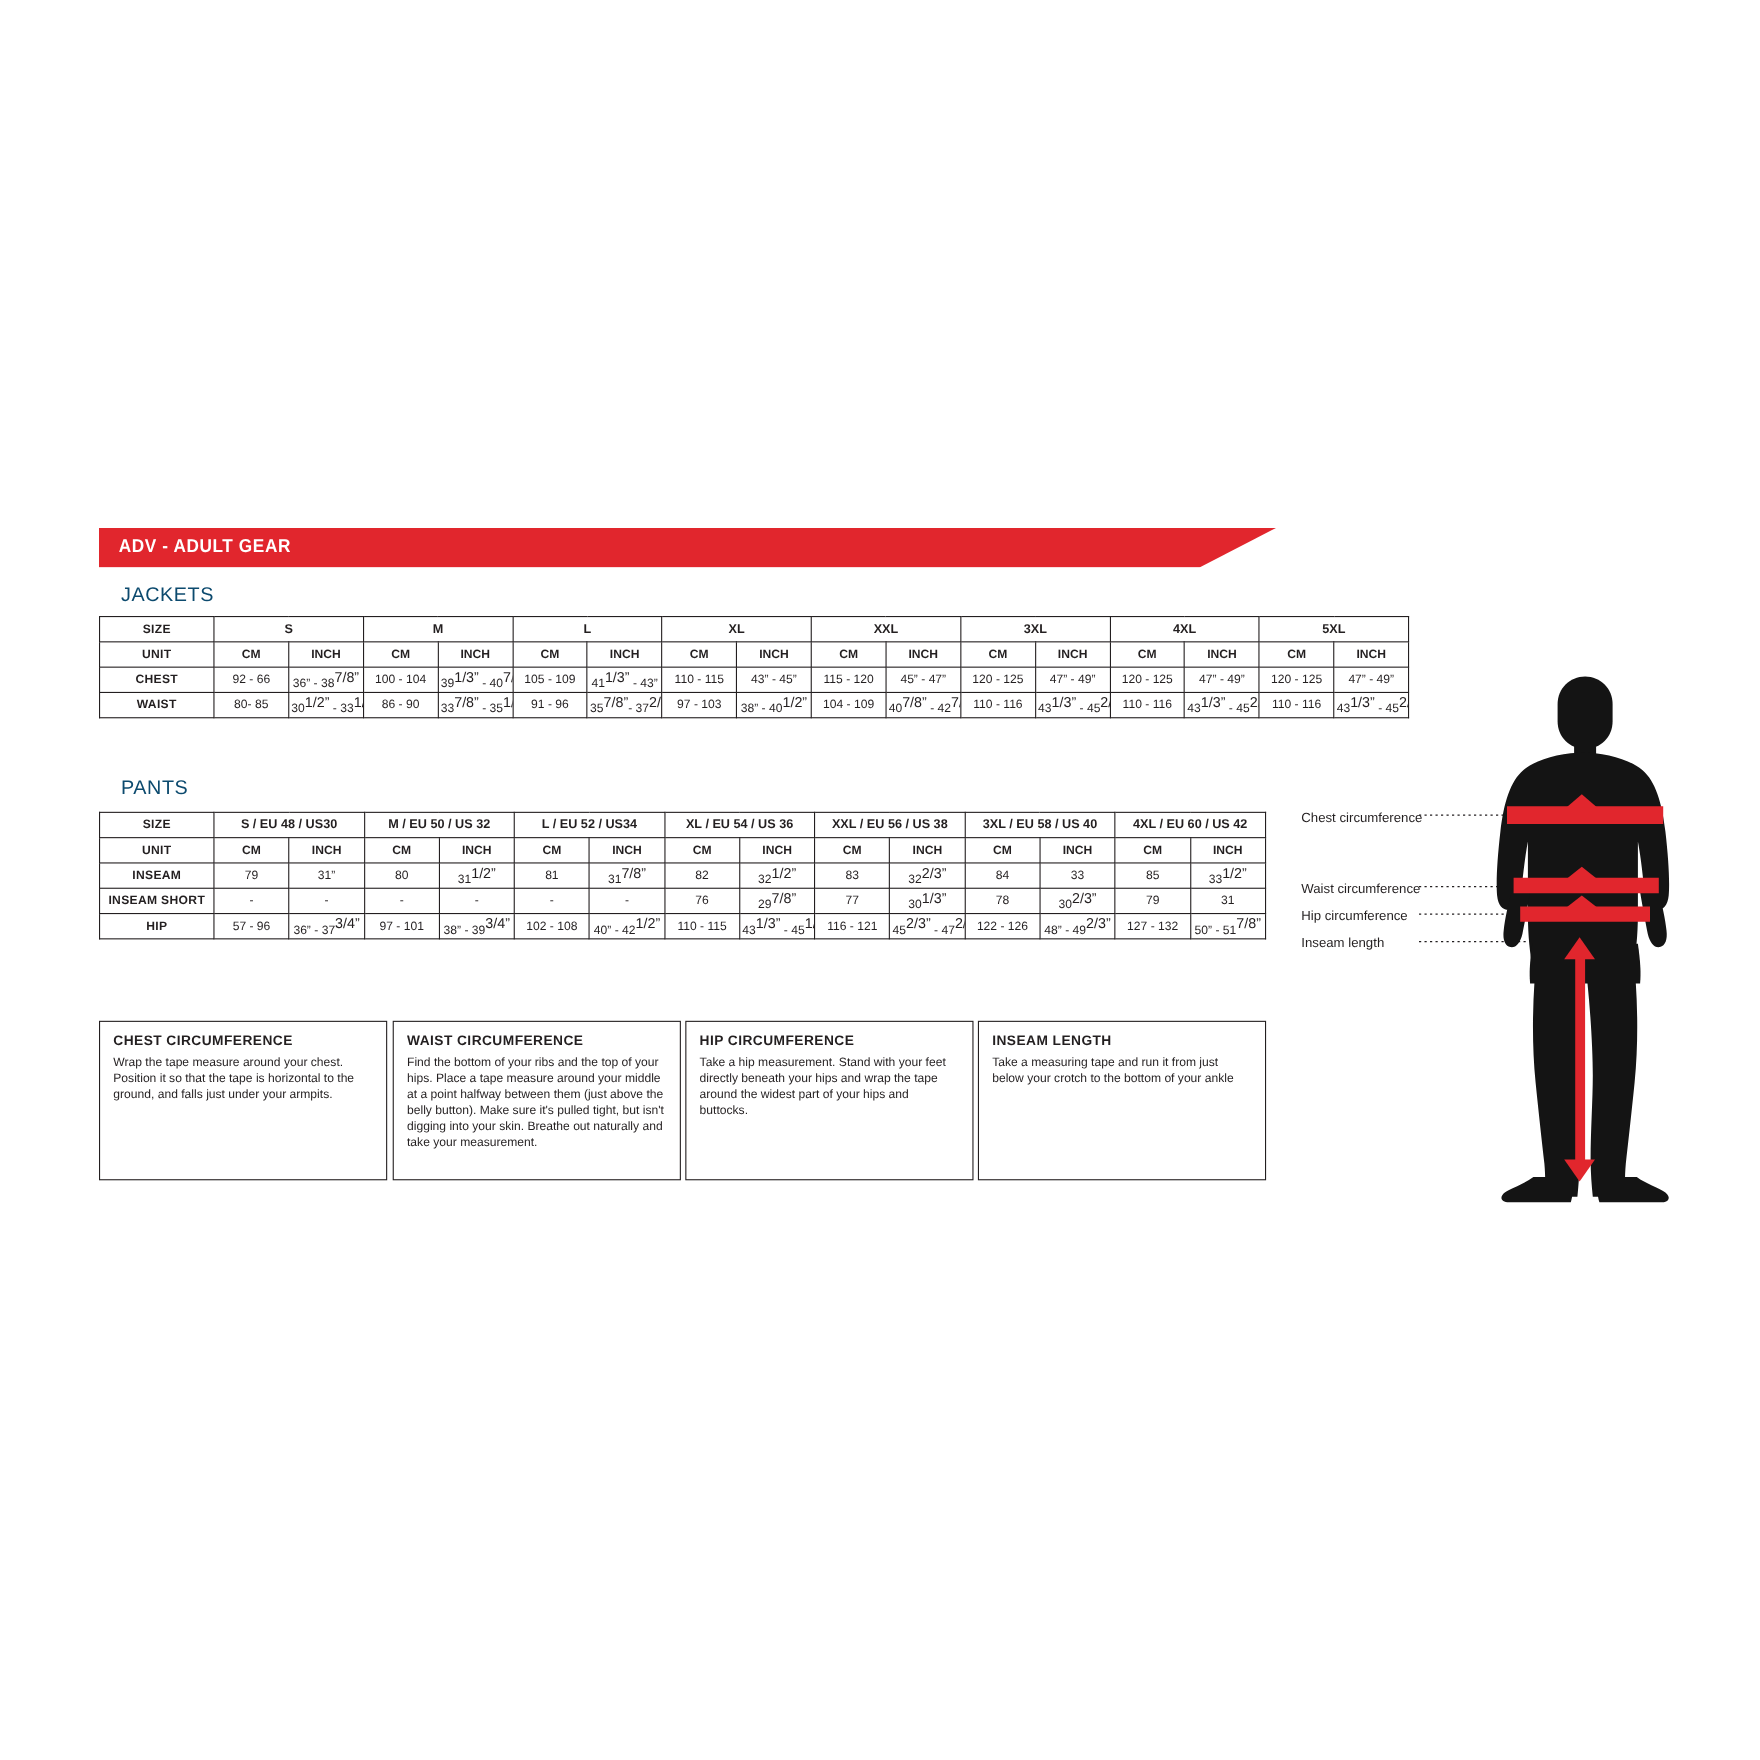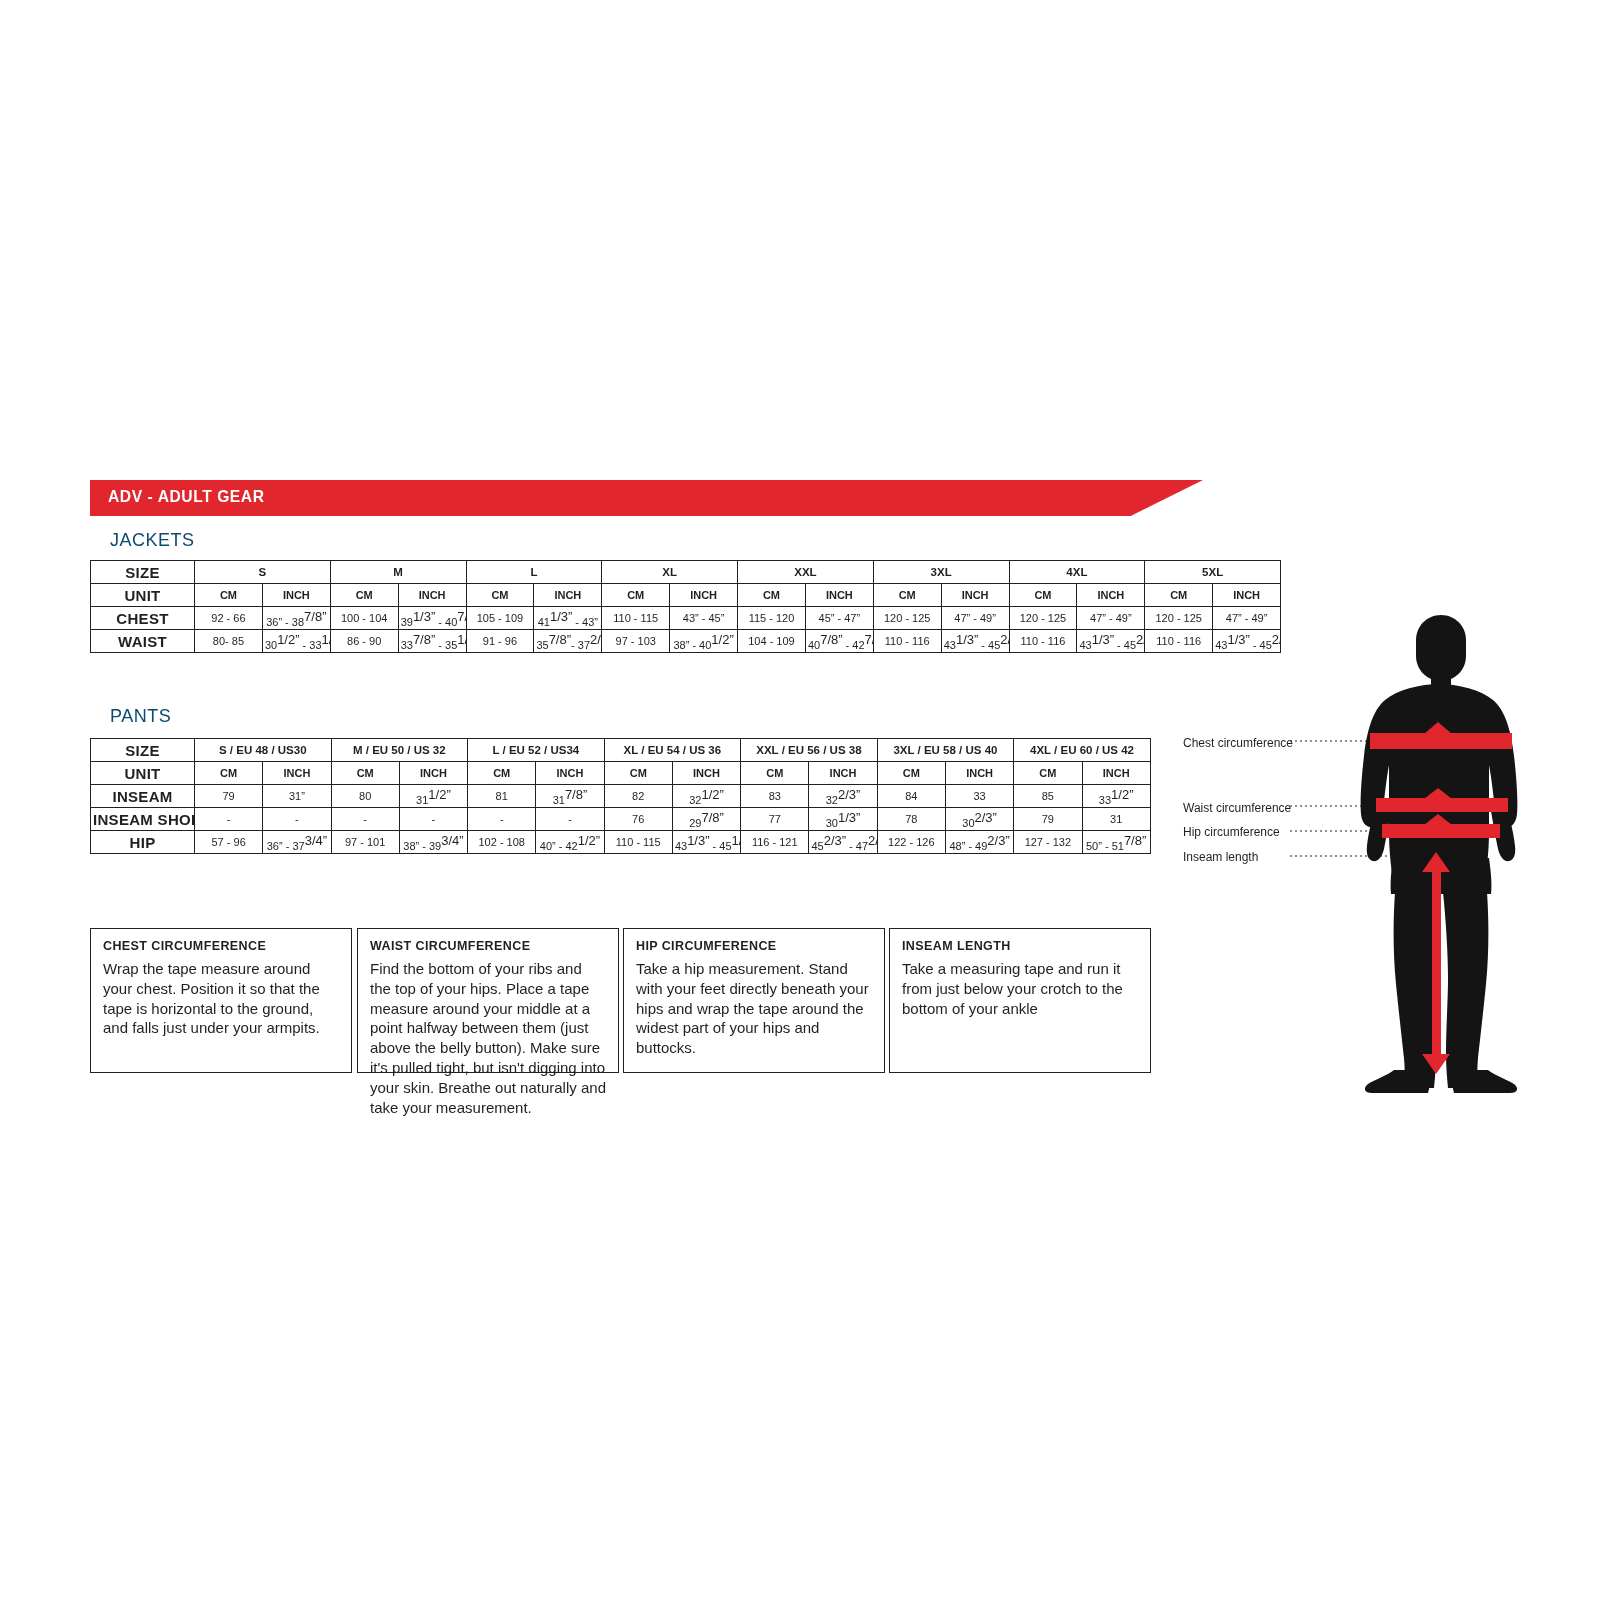--- a/index.html
+++ b/index.html
@@ -22,21 +22,20 @@
     height: 1600px;
   }
 
   
   .banner {
     position: absolute;
     left: 90px;
     top: 480px;
     width: 1070px;
     height: 36px;
-    padding-left: 43px;
   }
   .banner-shape {
     position: absolute;
     inset: 0;
     background: #e1262d;
     clip-path: polygon(0 0, 100% 0, 93.5% 100%, 0 100%);
   }
   .banner-title {
     position: absolute;
     left: 18px;
@@ -76,21 +75,21 @@
     font-size: 11px;
     color: #231f20;
     height: 22px;
     padding: 0 2px;
     font-family: "Liberation Sans", sans-serif;
     white-space: nowrap;
     overflow: hidden;
   }
   table.sizetable td.rowhead {
     font-weight: bold;
-    font-size: 15px;
+    font-size: 11px;
     letter-spacing: 0.3px;
   }
   table.sizetable td.sizehead {
     font-weight: bold;
     font-size: 11.5px;
   }
   table.sizetable td.unit {
     font-weight: bold;
     font-size: 11px;
   }
@@ -108,21 +107,21 @@
     padding: 10px 12px;
   }
   .infobox .ib-title {
     font-size: 12.5px;
     font-weight: bold;
     letter-spacing: 0.4px;
     margin-bottom: 6px;
     color: #231f20;
   }
   .infobox .ib-body {
-    font-size: 15px;
+    font-size: 11px;
     line-height: 1.32;
     color: #231f20;
   }
   #box-chest  { left: 90px;  top: 928px; width: 262px; height: 145px; }
   #box-waist  { left: 357px; top: 928px; width: 262px; height: 145px; }
   #box-hip    { left: 623px; top: 928px; width: 262px; height: 145px; }
   #box-inseam { left: 889px; top: 928px; width: 262px; height: 145px; }
 
   
   #figure-wrap {

